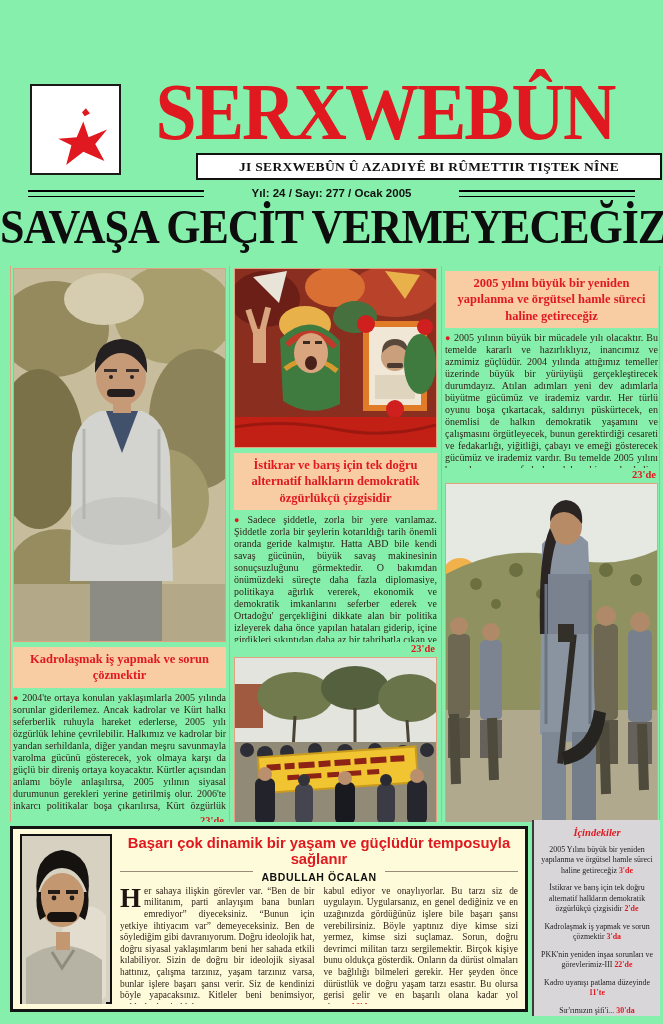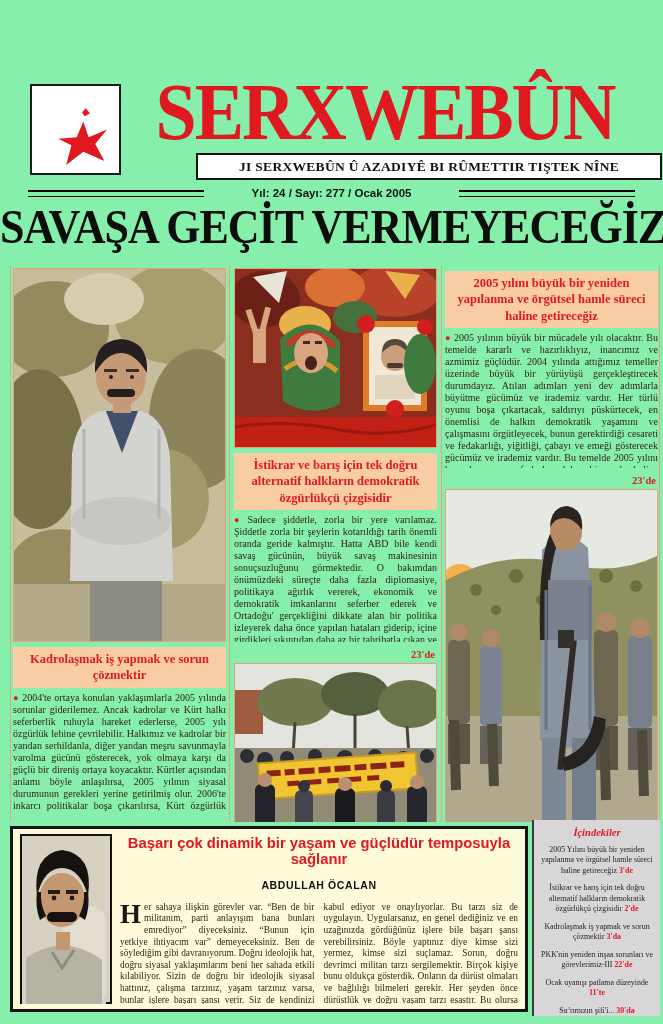--- a/index.html
+++ b/index.html
@@ -50,35 +50,35 @@
   .article-title{
     background:var(--title-box-bg);color:var(--brand-red);
     font-weight:bold;text-align:center;font-size:12.5px;line-height:1.3;
     padding:4px 5px;margin:5px 0 4px;
   }
   .article-body{font-size:10px;line-height:1.2;text-align:justify;color:var(--article-text);overflow:hidden;}
   .body-left{height:122px;}
   .body-mid{height:128px;}
   .body-right{height:136px;}
   .bullet{color:var(--brand-red);font-size:9px;margin-right:3px;}
-  .page-ref{display:block;text-align:right;color:var(--brand-red);font-weight:bold;font-size:10.5px;margin:7px 2px 3px 0;}
+  .page-ref{display:block;text-align:right;color:var(--brand-red);font-weight:bold;font-size:10.5px;margin:1px 2px 3px 0;}
   
   .feature{
     position:absolute;left:10px;top:826px;width:518px;height:186px;
     border:3px solid #141414;background:var(--bottom-box-bg);
     box-sizing:border-box;padding:5px 7px;display:flex;gap:8px;
   }
   .portrait{width:88px;border:2px solid #111;flex:none;line-height:0;background:#d6d1c0;}
   .portrait svg{display:block;}
   .feature-right{flex:1;display:flex;flex-direction:column;min-width:0;}
   .feature-title{
     color:var(--brand-red);font-family:"Liberation Sans",sans-serif;
     font-weight:bold;font-size:14.8px;text-align:center;line-height:1.1;margin:1px 0 2px;
   }
-  .author-row{display:flex;align-items:center;gap:8px;margin:1px 0 3px;flex-direction:column;}
+  .author-row{display:flex;align-items:flex-start;gap:8px;margin:1px 0 3px;}
   .author-line{flex:1;height:1px;background:#9a8a7a;}
   .author-name{font-family:"Liberation Sans",sans-serif;font-weight:bold;font-size:10.5px;letter-spacing:.6px;white-space:nowrap;}
   .feature-cols{display:flex;gap:9px;flex:1;overflow:hidden;}
   .fcol{flex:1;font-size:9.4px;line-height:1.24;text-align:justify;color:var(--article-text);}
   .dropcap{float:left;font-size:27px;line-height:.8;font-weight:bold;padding:2px 3px 0 0;color:#201510;}
   .inline-ref{color:var(--brand-red);font-weight:bold;font-style:italic;margin-left:5px;}
   
   .contents{
     position:absolute;left:532px;top:820px;width:128px;height:196px;
     background:var(--contents-bg);border-left:2px solid #3a3a3a;
@@ -344,21 +344,21 @@
       </div>
         <div class="contents-item">
         <span>Kadrolaşmak iş yapmak ve sorun çözmektir</span>
         <span class="contents-page">3'da</span>
       </div>
         <div class="contents-item">
         <span>PKK'nin yeniden inşaa sorunları ve görevlerimiz-III</span>
         <span class="contents-page">22'de</span>
       </div>
         <div class="contents-item">
-        <span>Ocak uyanışı patlama düzeyinde</span>
+        <span>Kadro uyanışı patlama düzeyinde</span>
         <span class="contents-page">11'te</span>
       </div>
         <div class="contents-item">
         <span>Sır'rımızın şifi'i...</span>
         <span class="contents-page">30'da</span>
       </div>
       </div>
   </div>
 
 </div>

